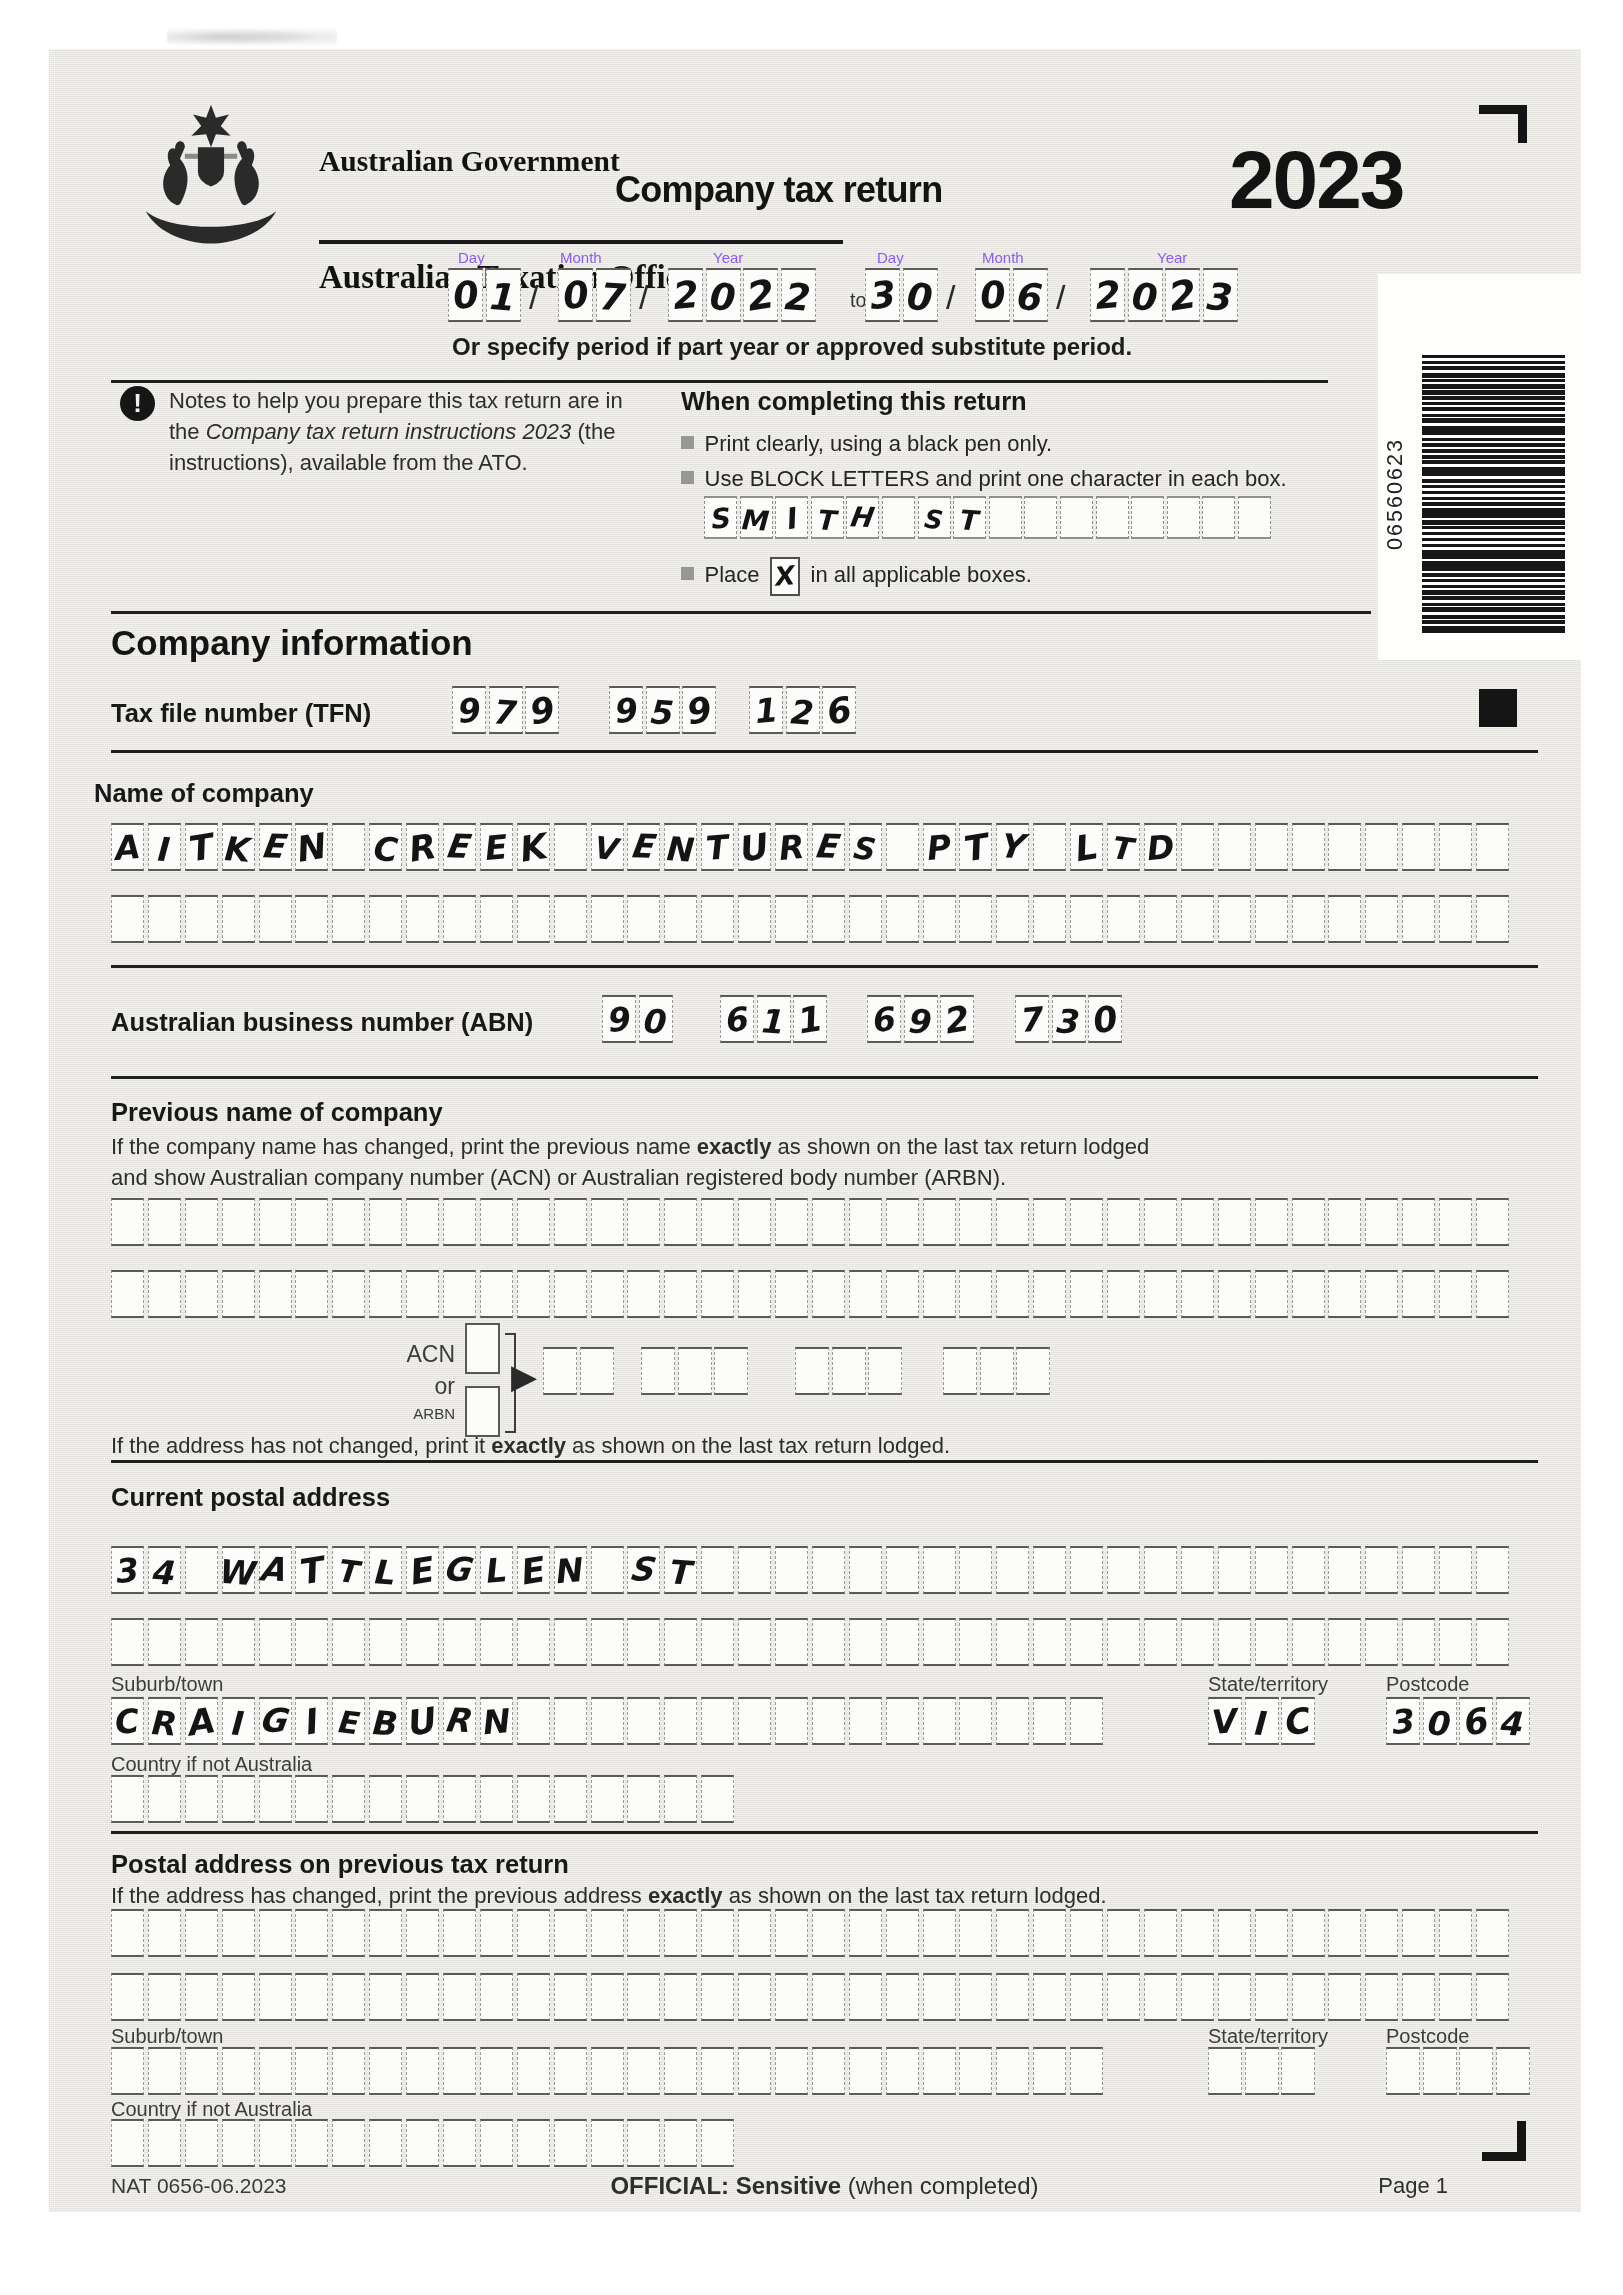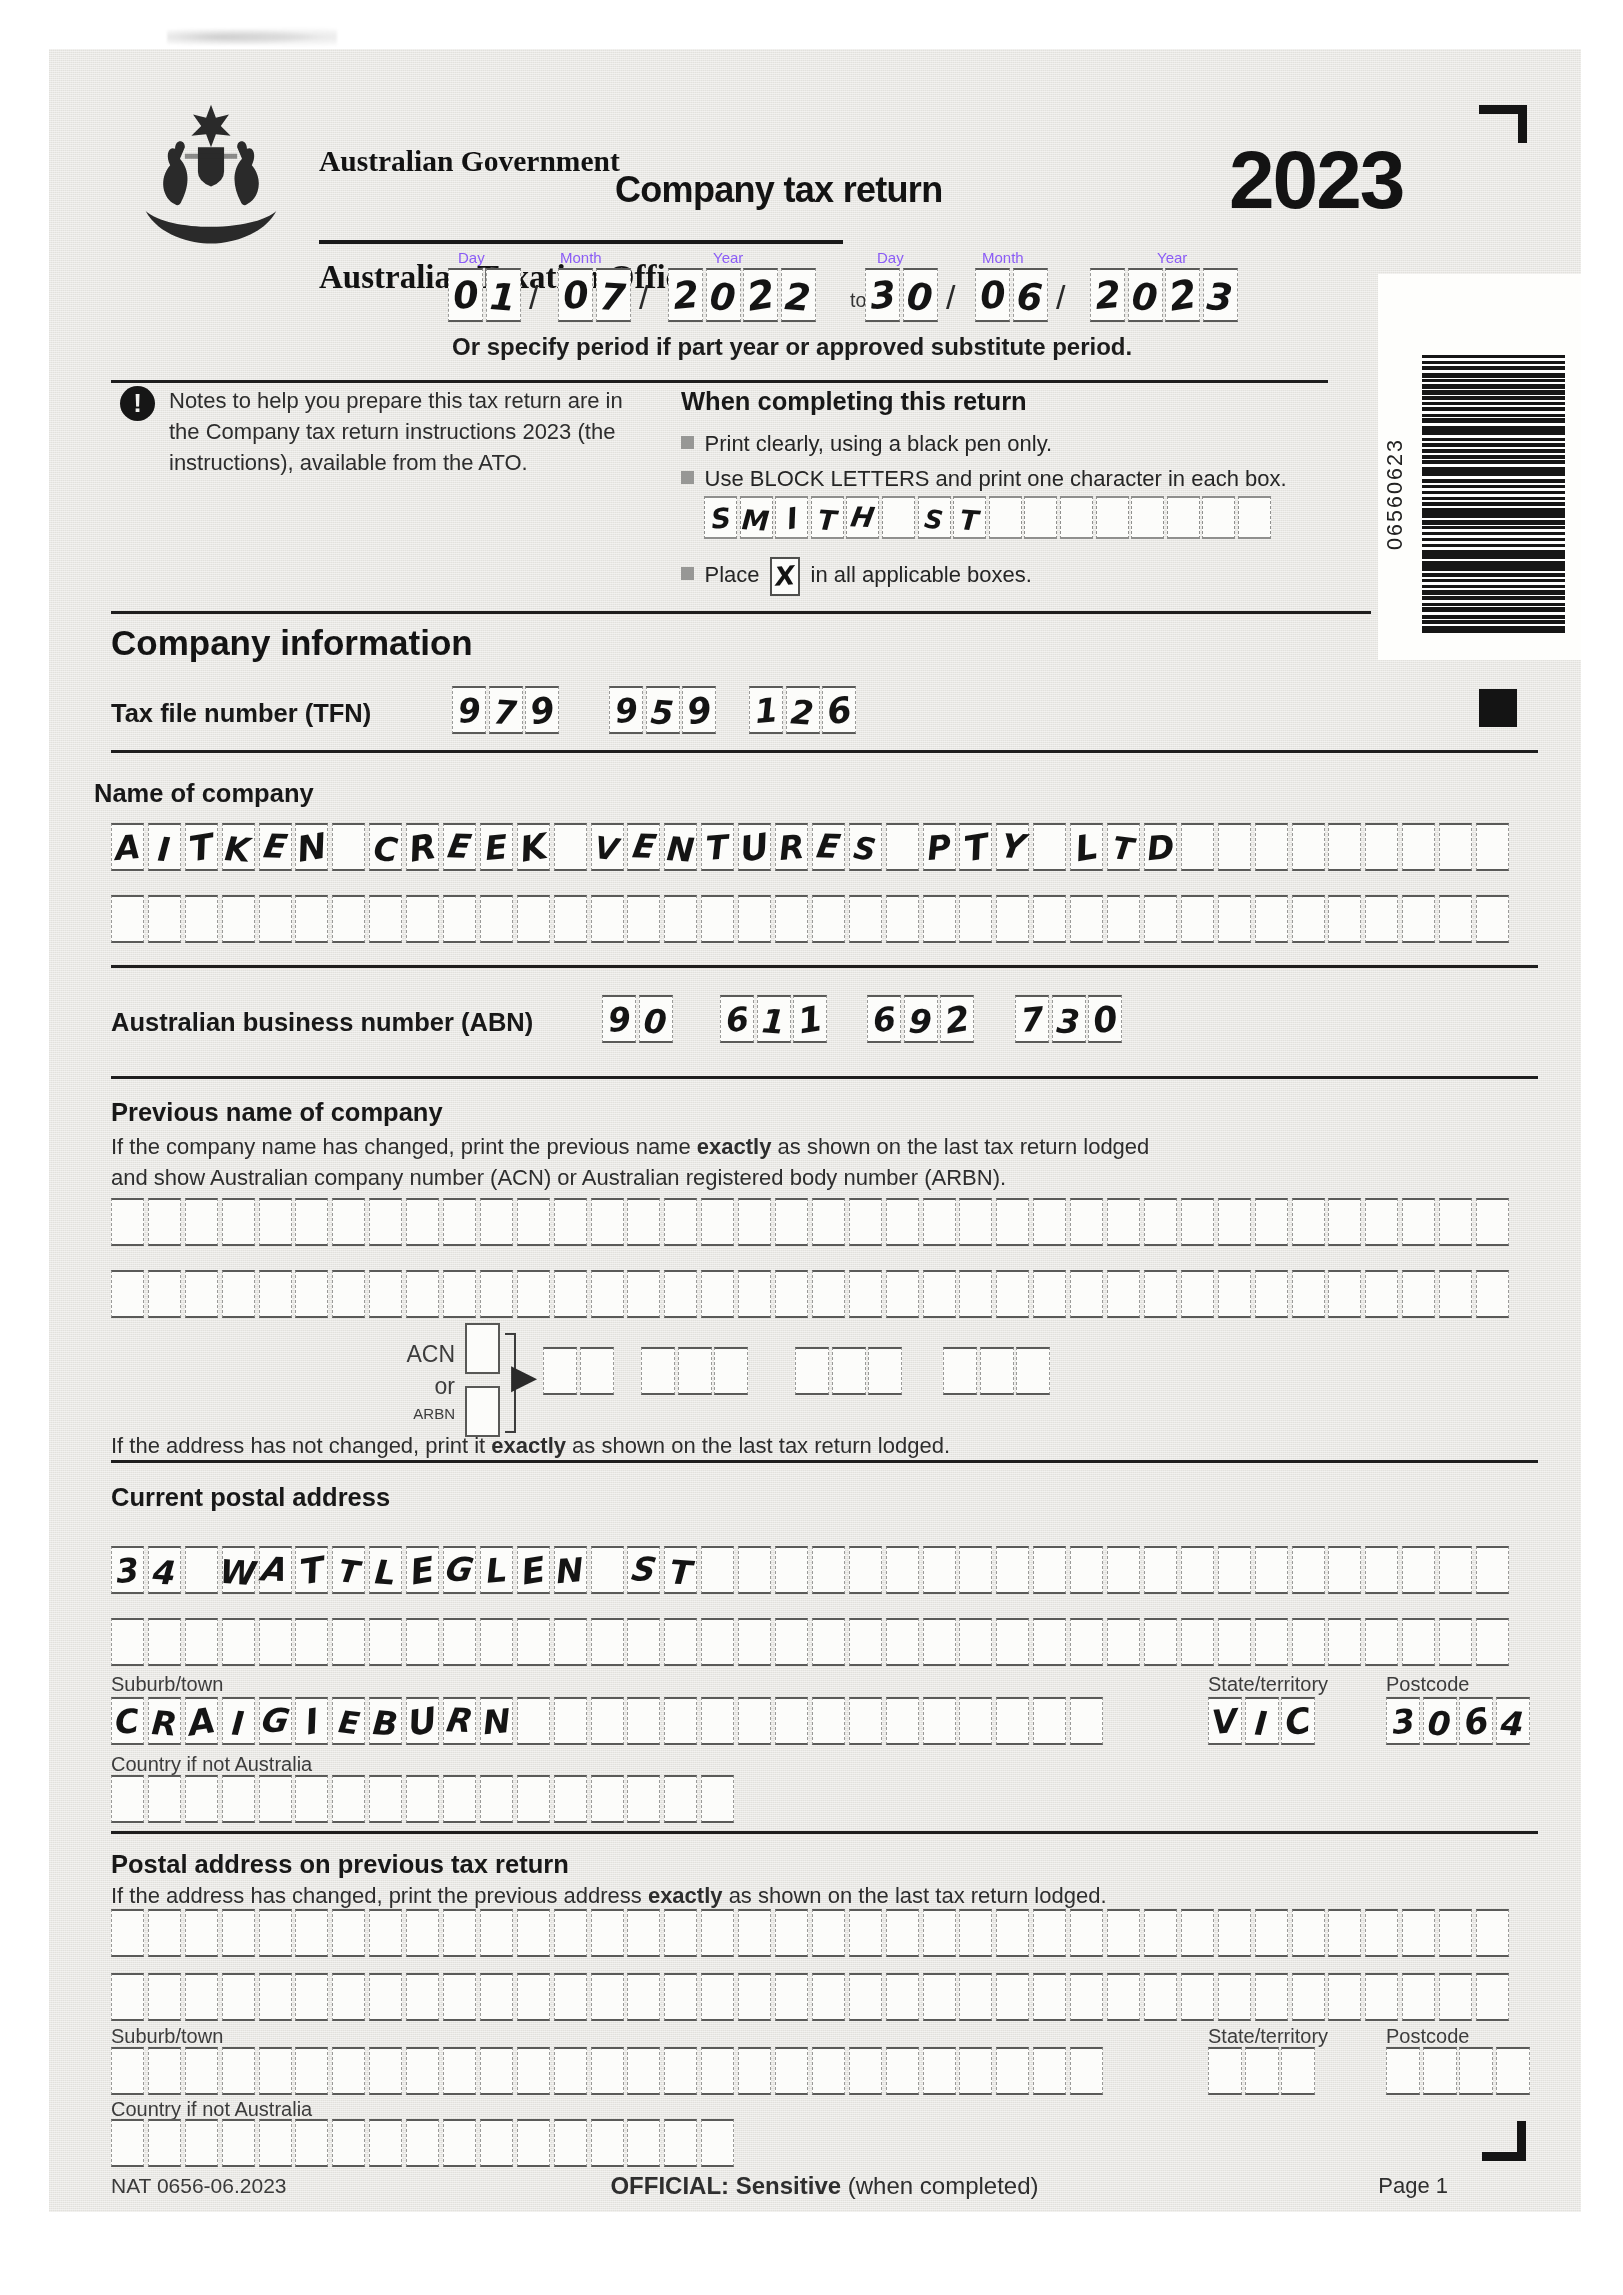--- a/index.html
+++ b/index.html
@@ -17,21 +17,21 @@
           filter:blur(1.3px);}
   .abs{position:absolute;}
   
   .serif-b{font-family:"Liberation Serif",serif;font-weight:700;color:#121212;}
   .h-form{font-weight:700;font-size:36px;letter-spacing:-0.7px;color:#131313;}
   .h-year{font-weight:700;font-size:82px;letter-spacing:-2px;color:#131313;line-height:1;}
   .h-main{font-weight:700;font-size:35px;color:#141414;}
   .h-section{font-weight:700;font-size:25.5px;color:#181818;}
   .instr{font-size:22px;color:#2d2d2d;line-height:1.42;}
   .b{font-weight:700;}
-  .it{}
+  .it{font-style:italic;}
   .small-label{font-size:20px;color:#3c3c3c;}
   .tick-label{font-size:15px;color:#8b5cf6;}
   .divider{position:absolute;height:2.6px;background:#1e1e1e;}
   .rule-thin{position:absolute;height:3.9px;background:#1a1a1a;}
   
   .row{position:absolute;display:flex;gap:3.9px;}
   .cbox{flex:none;box-sizing:border-box;width:33px;height:48px;background:#fcfcfa;
         border:1.3px dashed #9a9a98;border-top:2.6px solid #5a5a58;border-bottom:2.6px solid #5a5a58;
         display:flex;align-items:center;justify-content:center;overflow:visible;}
   .row-grp{gap:2.6px;}

